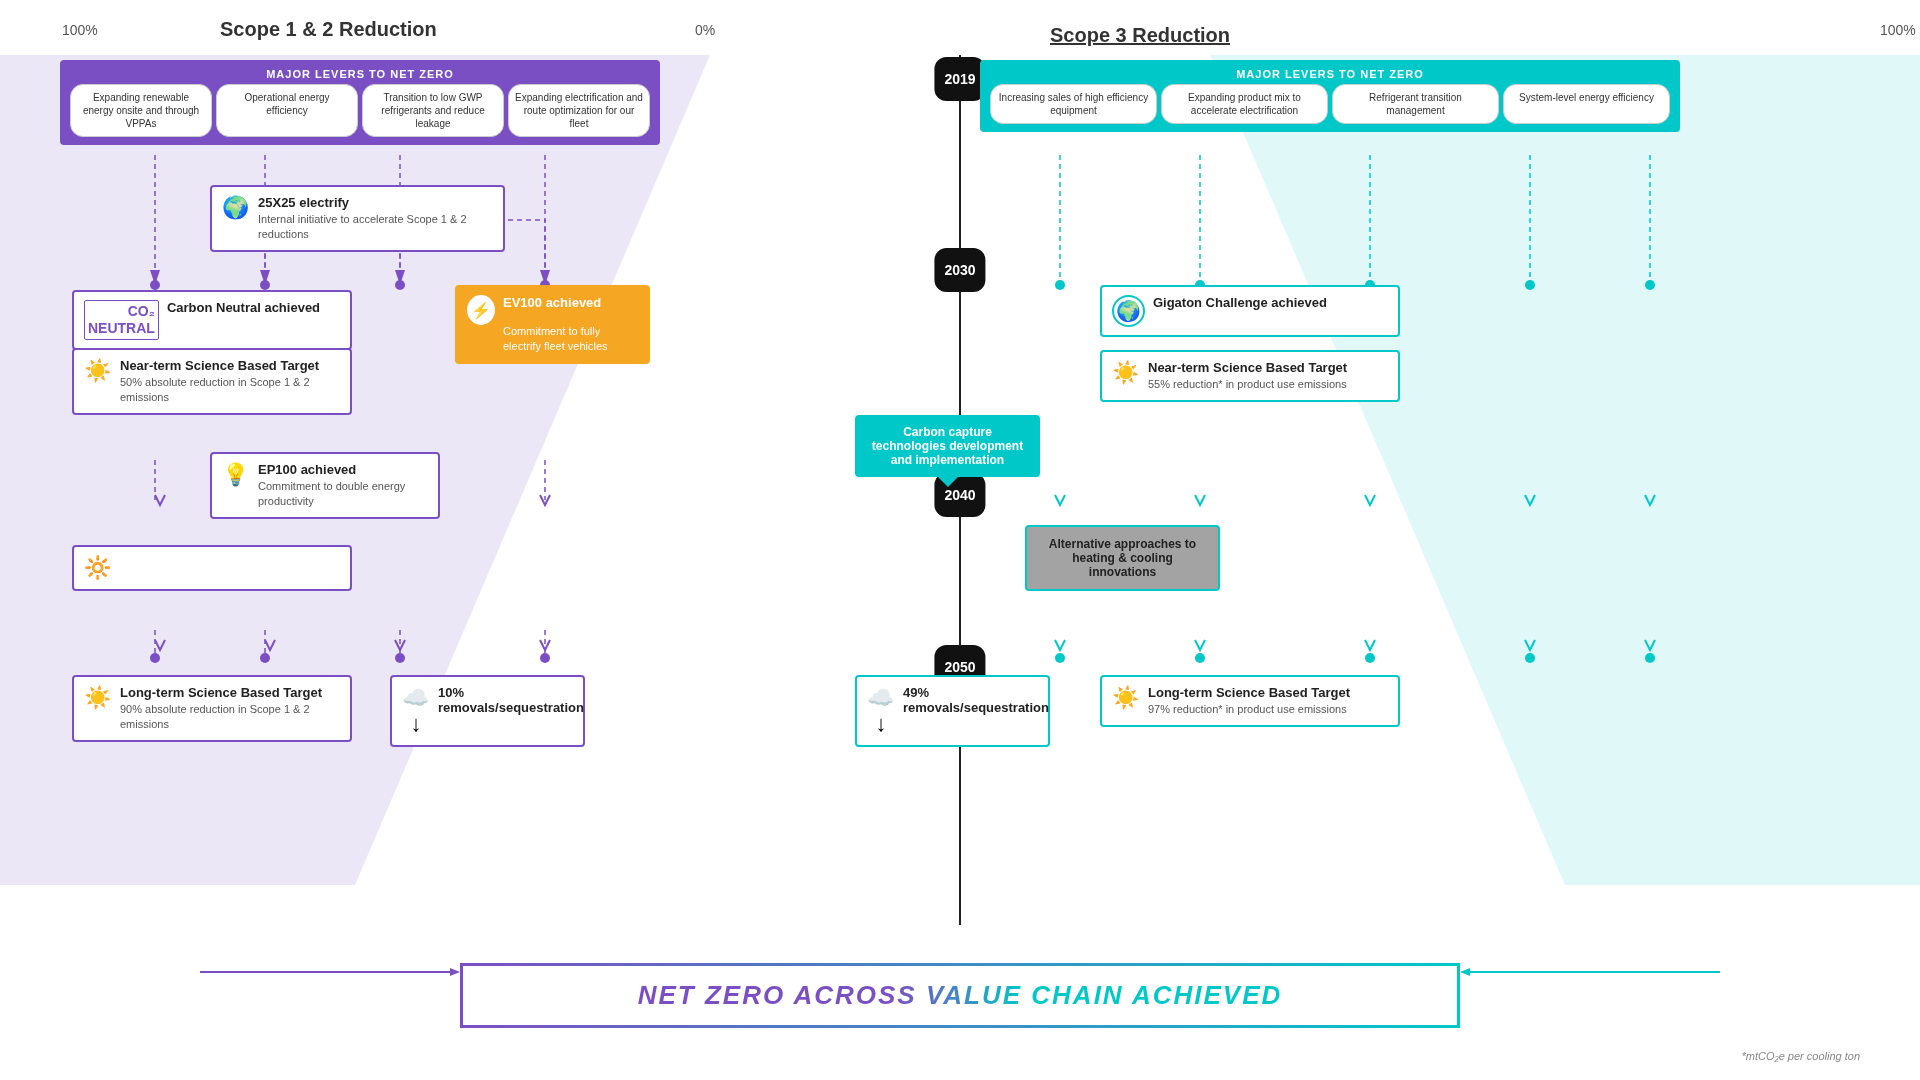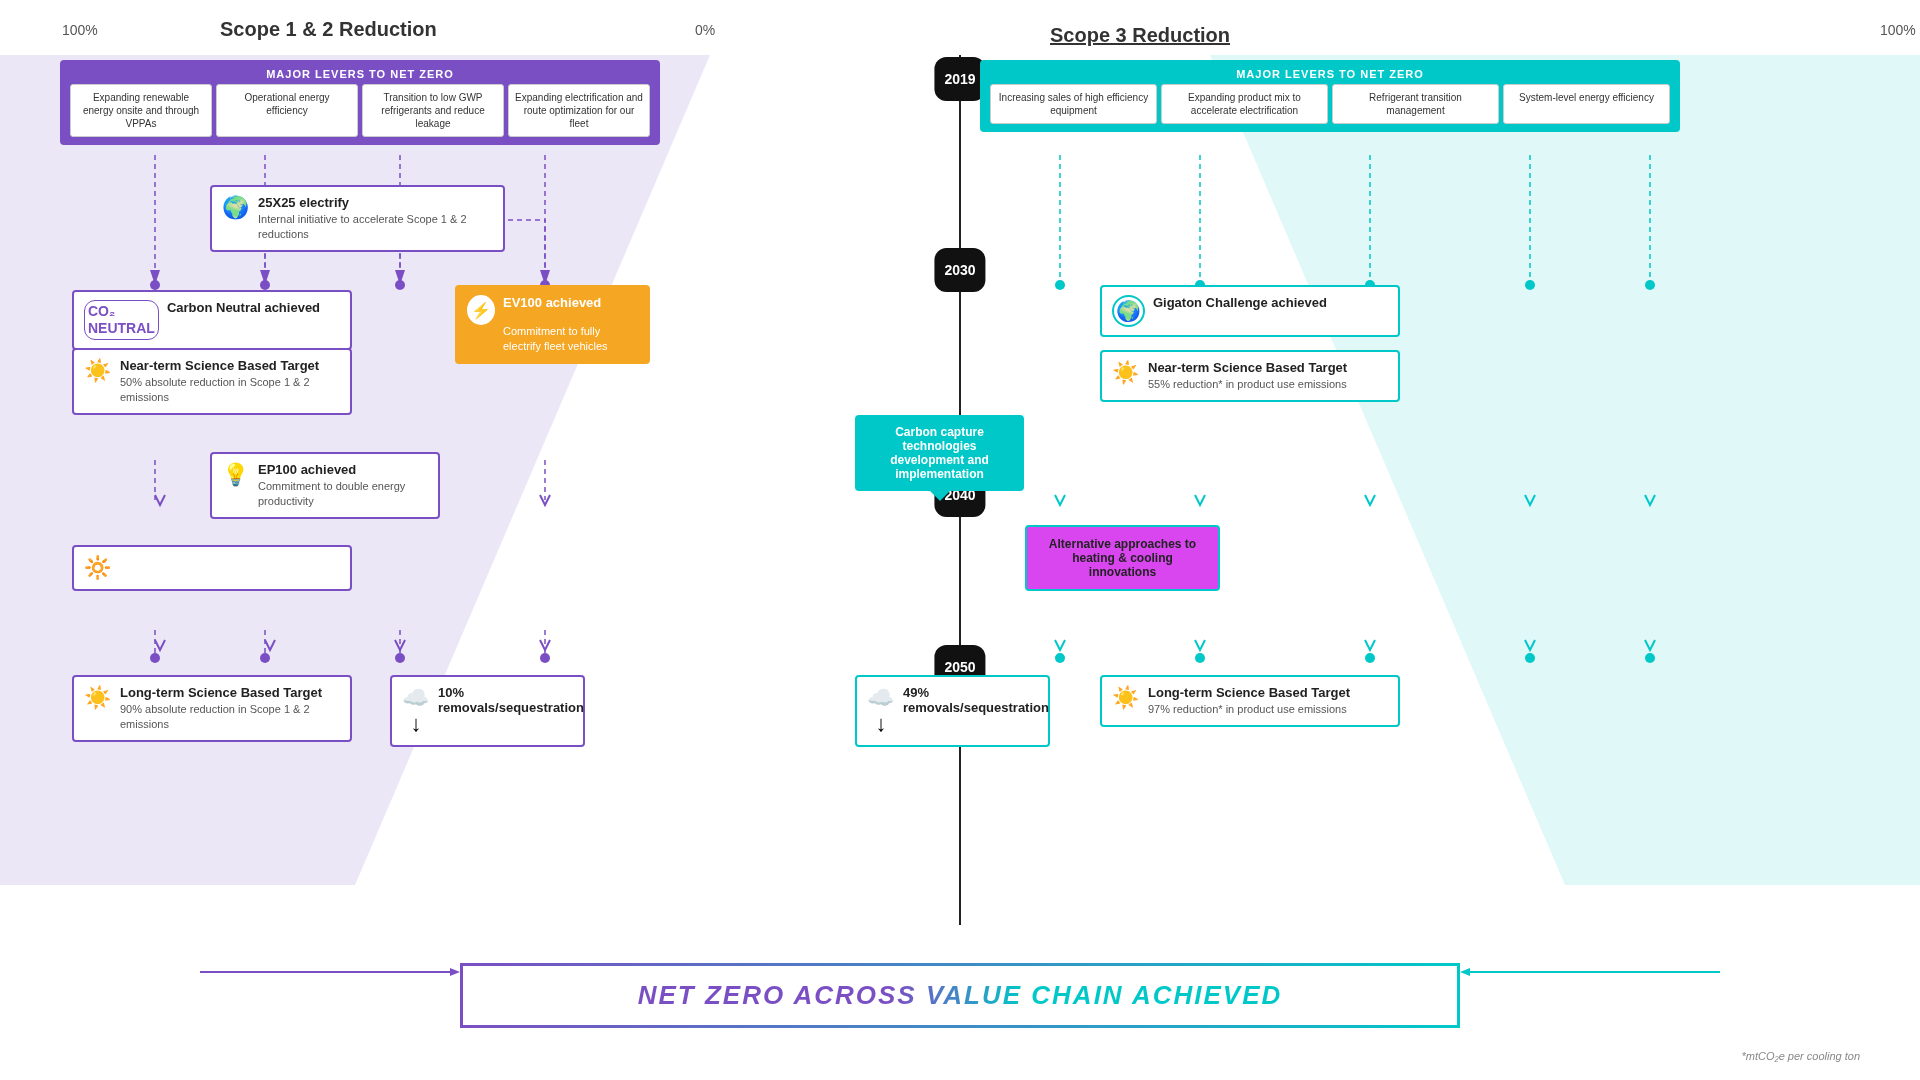--- a/index.html
+++ b/index.html
@@ -115,21 +115,21 @@
       letter-spacing: 1px;
       margin-bottom: 4px;
     }
     .levers-items {
       display: flex;
       gap: 4px;
     }
     .lever-item {
       background: #fff;
       border: 1px solid #ccc;
-      border-radius: 3px;
+      border-radius: 13px;
       padding: 6px;
       font-size: 10px;
       color: #333;
       text-align: center;
       flex: 1;
       line-height: 1.3;
     }
 
     
     .milestone-box {
@@ -371,21 +371,21 @@
 
   <div class="milestone-box milestone-box-purple" style="top:185px; left:210px; width:295px;">
     <div class="milestone-icon">🌍</div>
     <div class="milestone-content">
       <div class="milestone-title">25X25 electrify</div>
       <div class="milestone-desc">Internal initiative to accelerate Scope 1 &amp; 2 reductions</div>
     </div>
   </div>
 
   <div class="milestone-box milestone-box-purple" style="top:290px; left:72px; width:280px;">
-    <div class="milestone-icon" style="font-size:14px; border:1px solid #7b4fc4; padding:2px 3px; color:#7b4fc4; font-weight:bold; border-radius:11px; min-width:40px; text-align:left; line-height:1.2;">CO₂<br>NEUTRAL</div>
+    <div class="milestone-icon" style="font-size:14px; border:1px solid #7b4fc4; padding:2px 3px; color:#7b4fc4; font-weight:bold; border-radius:2px; min-width:40px; text-align:right; line-height:1.2;">CO₂<br>NEUTRAL</div>
     <div class="milestone-content">
       <div class="milestone-title">Carbon Neutral achieved</div>
     </div>
   </div>
 
   <div class="milestone-box milestone-box-purple" style="top:348px; left:72px; width:280px;">
     <div class="milestone-icon">☀️</div>
     <div class="milestone-content">
       <div class="milestone-title">Near-term Science Based Target</div>
       <div class="milestone-desc">50% absolute reduction in Scope 1 &amp; 2 emissions</div>
@@ -435,25 +435,25 @@
   </div>
 
   <div class="milestone-box milestone-box-cyan" style="top:350px; left:1100px; width:300px;">
     <div class="milestone-icon">☀️</div>
     <div class="milestone-content">
       <div class="milestone-title">Near-term Science Based Target</div>
       <div class="milestone-desc">55% reduction* in product use emissions</div>
     </div>
   </div>
 
-  <div class="cyan-bubble" style="top:415px; left:855px; width:169px;">
+  <div class="cyan-bubble" style="top:415px; left:855px; width:185px;">
     <div>Carbon capture technologies development and implementation</div>
   </div>
 
-  <div style="position:absolute; top:525px; left:1025px; width:195px; border:2px solid #00c8c8; border-radius:4px; background:#d946ef; padding:10px; z-index:10;">
+  <div style="position:absolute; top:525px; left:1025px; width:195px; border:2px solid #00c8c8; border-radius:4px; background:#a3a3a3; padding:10px; z-index:10;">
     <div style="font-size:12px; font-weight:bold; color:#222; text-align:center;">Alternative approaches to heating &amp; cooling innovations</div>
   </div>
 
   <div class="milestone-box milestone-box-cyan" style="top:675px; left:1100px; width:300px;">
     <div class="milestone-icon">☀️</div>
     <div class="milestone-content">
       <div class="milestone-title">Long-term Science Based Target</div>
       <div class="milestone-desc">97% reduction* in product use emissions</div>
     </div>
   </div>

